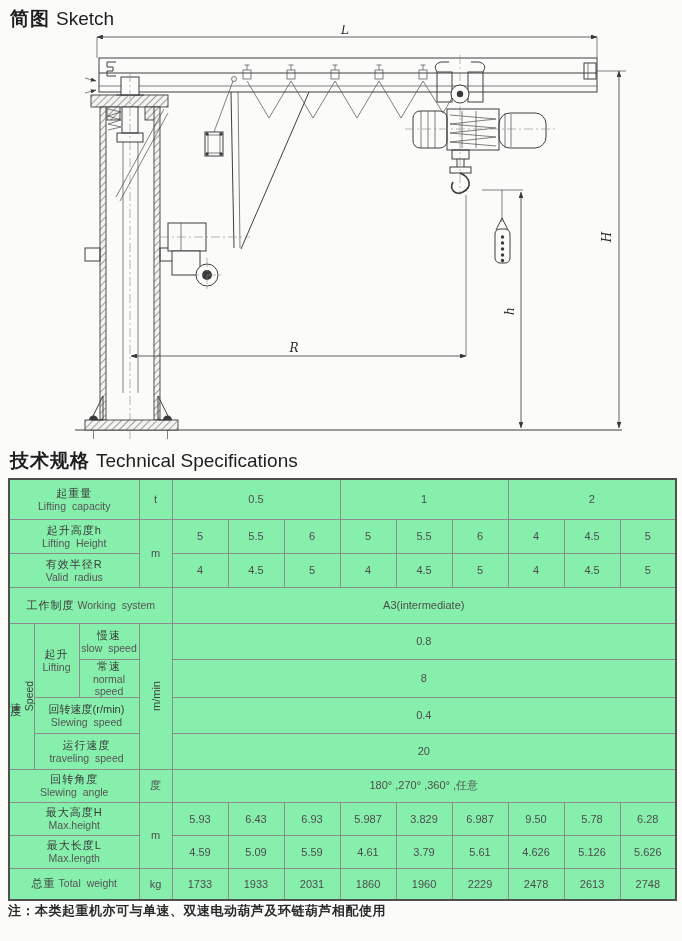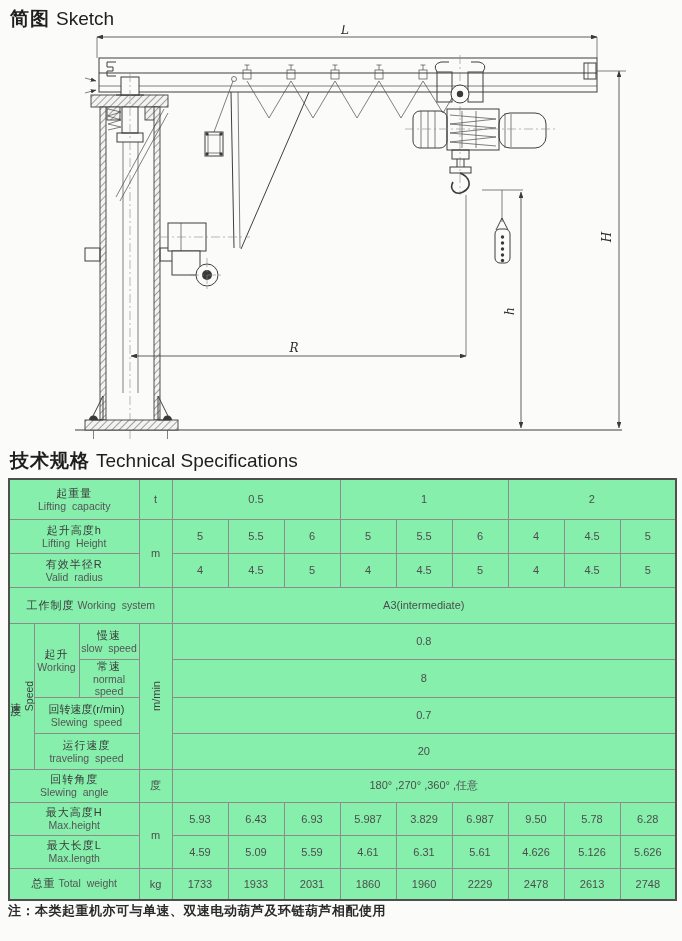--- a/index.html
+++ b/index.html
@@ -308,21 +308,21 @@
     <td rowspan="4">
       <div class="vwrap">
         <span class="cjk-v">速度</span>
         <span class="rotbox">
               <span class="rot en" style="display:inline-block">Speed</span>
             </span>
       </div>
     </td>
     <td rowspan="2">
       <span class="zh">起升</span>
-      <span class="en">Working</span>
+      <span class="en">Lifting</span>
     </td>
     <td>
       <span class="zh">慢速</span>
       <span class="en">slow speed</span>
     </td>
     <td rowspan="4">
       <span class="rot unit">m/min</span>
     </td>
     <td colspan="9" class="val">0.8</td>
   </tr>
@@ -333,21 +333,21 @@
       <span class="en">normal speed</span>
     </td>
     <td colspan="9" class="val">8</td>
   </tr>
 
   <tr style="height:36px">
     <td colspan="2">
       <span class="zh" style="letter-spacing:0">回转速度(r/min)</span>
       <span class="en">Slewing speed</span>
     </td>
-    <td colspan="9" class="val">0.7</td>
+    <td colspan="9" class="val">0.4</td>
   </tr>
 
   <tr style="height:36px">
     <td colspan="2">
       <span class="zh">运行速度</span>
       <span class="en">traveling speed</span>
     </td>
     <td colspan="9" class="val">20</td>
   </tr>
 
@@ -379,21 +379,21 @@
 
   <tr style="height:33px">
     <td colspan="3">
       <span class="zh">最大长度L</span>
       <span class="en">Max.length</span>
     </td>
     <td class="val">4.59</td>
     <td class="val">5.09</td>
     <td class="val">5.59</td>
     <td class="val">4.61</td>
-    <td class="val">6.31</td>
+    <td class="val">3.79</td>
     <td class="val">5.61</td>
     <td class="val">4.626</td>
     <td class="val">5.126</td>
     <td class="val">5.626</td>
   </tr>
 
   <tr style="height:32px" class="sep">
     <td colspan="3" class="inline-lbl">
       <span class="zh">总重</span>&nbsp;<span class="en">Total weight</span>
     </td>

